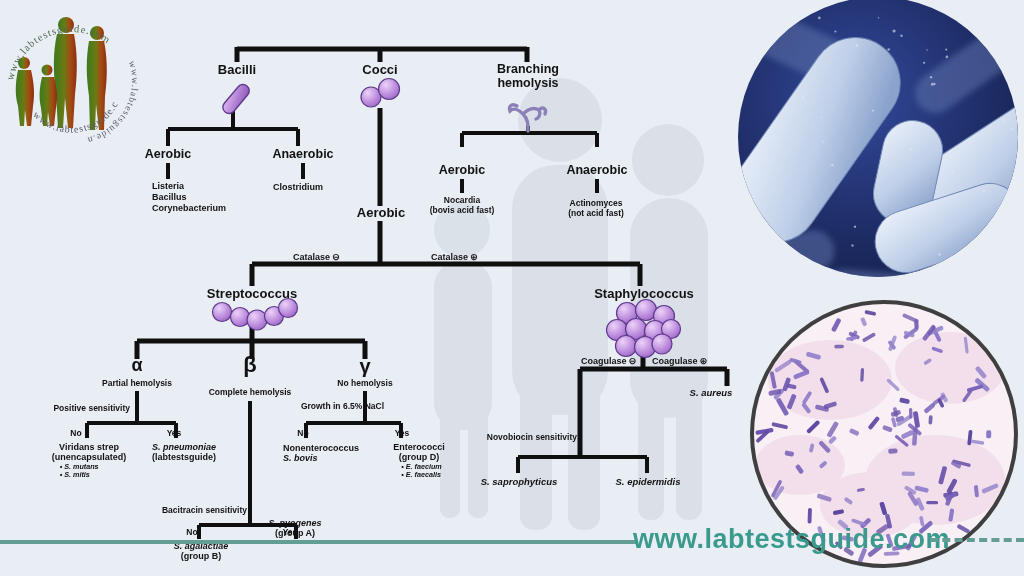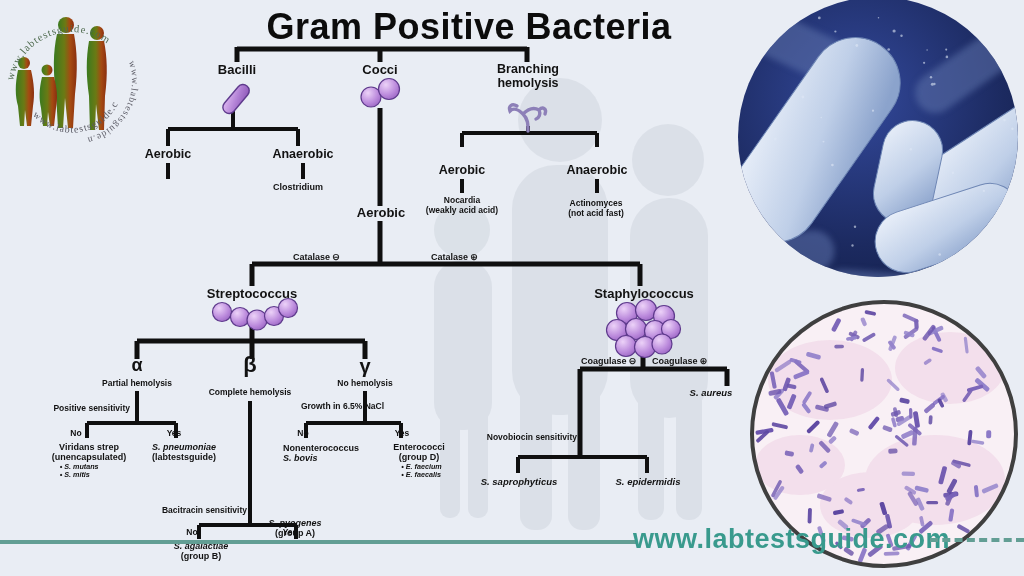--- a/index.html
+++ b/index.html
@@ -336,38 +336,42 @@
       <path d="M42,77 C39,89 39,99 41,108 L43,126 h4 l1,-14 l2,14 h4 L56,108 C58,98 57,88 54,77 Z"></path>
       <path d="M31,72 L42,84 M54,80 L57,88 M74,50 L89,60"></path>
     </g>
     <g font-family="Liberation Serif, DejaVu Serif, serif" font-size="10.5" letter-spacing="1">
       <text fill="#4f6b4f"><textPath href="#arcTop" startOffset="6%">www.labtestsguide.com</textPath></text>
       <text fill="#62626c" font-size="9.5"><textPath href="#arcRight" startOffset="2%">www.labtestsguide.net</textPath></text>
       <text fill="#5a5a64" font-size="10"><textPath href="#arcBot" startOffset="4%">www.labtestsguide.com</textPath></text>
     </g>
   </svg>
 
-  <div id="title">Gram Positive Bacteria</div>
 
   <div class="lbl ctr f13" style="left:237px;top:63px">Bacilli</div>
   <div class="lbl ctr f13" style="left:380px;top:63px">Cocci</div>
   <div class="lbl ctr f12" style="left:528px;top:62px">
     <div>Branching</div>
     <div>hemolysis</div>
   </div>
 
   <div class="lbl ctr f12" style="left:168px;top:147px">Aerobic</div>
   <div class="lbl ctr f12" style="left:303px;top:147px">Anaerobic</div>
+  <div class="lbl f9" style="left:152px;top:181px;line-height:11px">
+    <div>Listeria</div>
+    <div>Bacillus</div>
+    <div>Corynebacterium</div>
+  </div>
   <div class="lbl ctr f9" style="left:298px;top:182px">Clostridium</div>
 
   <div class="lbl ctr f12" style="left:462px;top:163px">Aerobic</div>
   <div class="lbl ctr f12" style="left:597px;top:163px">Anaerobic</div>
   <div class="lbl ctr f85" style="left:462px;top:195px;line-height:10px">
     <div>Nocardia</div>
-    <div>(weakly acid acid)</div>
+    <div>(bovis acid fast)</div>
   </div>
   <div class="lbl ctr f85" style="left:596px;top:198px;line-height:10px">
     <div>Actinomyces</div>
     <div>(not acid fast)</div>
   </div>
 
   <div class="lbl ctr f13 mask" style="left:381px;top:206px">Aerobic</div>
   <div class="lbl f9" style="left:293px;top:252px">
     <span>Catalase</span><span class="sign">⊖</span>
   </div>

